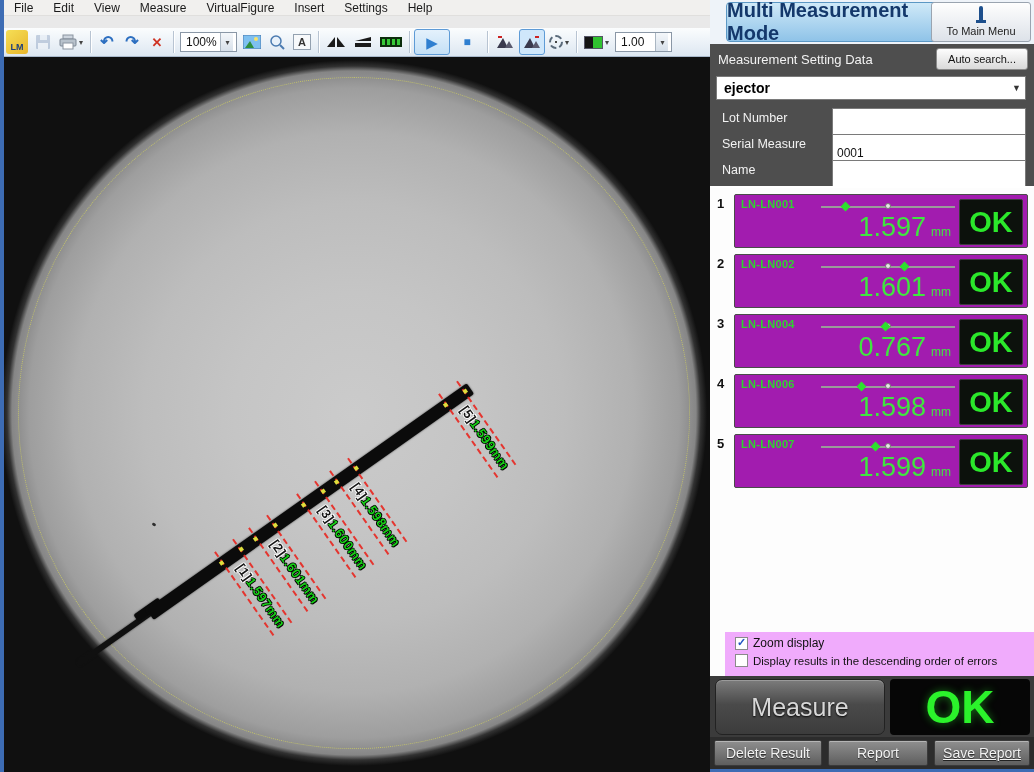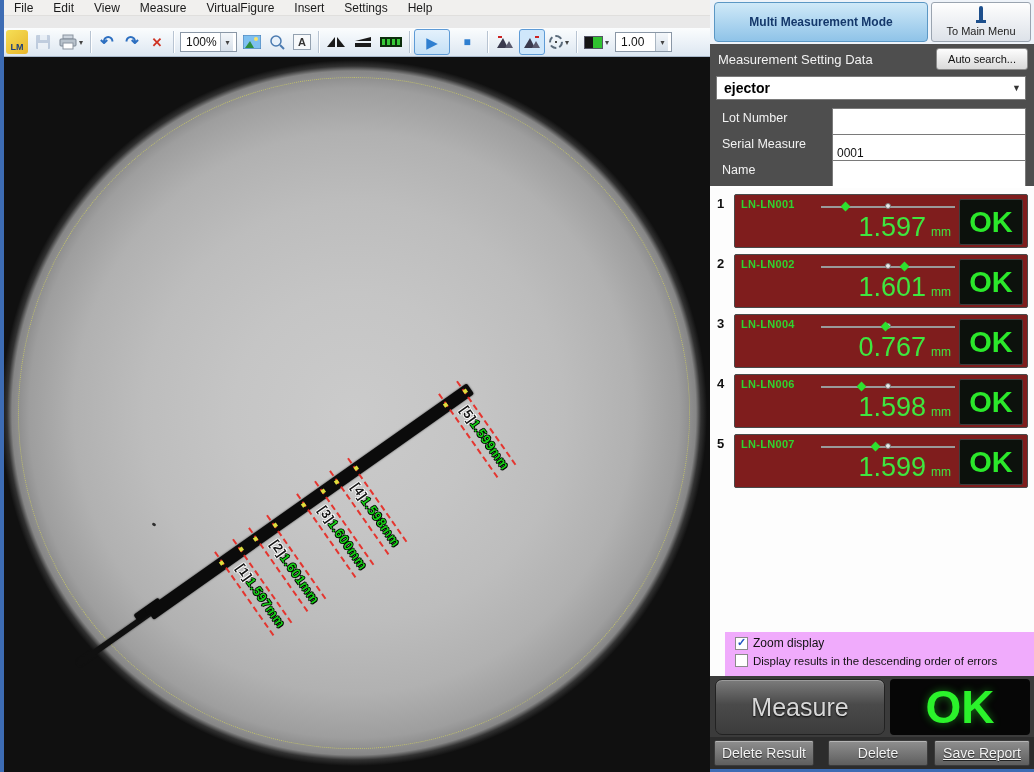--- a/index.html
+++ b/index.html
@@ -88,23 +88,23 @@
   .ann .lbl { position:absolute; left:11px; top:-9px; white-space:nowrap;
     font-size:13px; font-weight:bold; letter-spacing:.3px; }
   .ann .idx { color:#161616; text-shadow:-1px 0 #fff,1px 0 #fff,0 -1px #fff,0 1px #fff; }
   .ann .val { color:#17cf17; text-shadow:-1px 0 #000,1px 0 #000,0 -1px #000,0 1px #000; }
 
   
   .panel { position:absolute; left:706px; top:0; width:324px; height:772px; background:#fdfdfd; }
 
   .p-header { position:absolute; left:0; top:0; width:324px; height:44px; background:#eef3f9; }
   .mode-title {
-    position:absolute; left:4px; top:2px; width:214px; height:40px;
+    position:absolute; left:16px; top:2px; width:214px; height:40px;
     background:linear-gradient(#cfe9f8,#8fc3e8); border:1px solid #5b97c4; border-radius:4px;
-    color:#14386b; font-size:12px; font-weight:bold;
+    color:#14386b; font-size:20px; font-weight:bold;
     display:flex; align-items:center; justify-content:center;
   }
   .main-menu-btn {
     position:absolute; left:221px; top:2px; width:100px; height:40px;
     background:linear-gradient(#fefefe,#dde2e9); border:1px solid #9aa4b0; border-radius:3px;
     display:flex; flex-direction:column; align-items:center; justify-content:center; gap:2px;
     font-size:11px; color:#222;
   }
   .monitor { width:18px; height:12px; background:linear-gradient(#8cc0f0,#2f6fb8); border:2px solid #1d4f8c; border-radius:2px; }
   .monitor-stand { width:10px; height:3px; background:#1d4f8c; margin-top:-1px; }
@@ -128,21 +128,21 @@
     position:absolute; left:122px; top:0; width:194px; height:37px; background:#fff;
     border:1px solid #7a7a7a; font-size:12px; padding:0 4px; color:#111;
     font-family:"Liberation Sans", sans-serif;
   }
 
   .p-results { position:absolute; left:0; top:186px; width:324px; height:446px; background:#fdfdfd; border-top:2px solid #fff; }
   .result-row { position:absolute; left:0; width:324px; height:58px; }
   .row-no { position:absolute; left:7px; top:2px; font-size:13px; font-weight:bold; color:#111; }
   .result-box {
     position:absolute; left:24px; top:0; width:294px; height:54px;
-    background:#7f1d1d; border:1px solid #4a4a4a; border-radius:2px;
+    background:#a21caf; border:1px solid #4a4a4a; border-radius:2px;
   }
   .r-name { position:absolute; left:6px; top:3px; color:#2fd32f; font-size:11px; font-weight:bold; letter-spacing:.3px; }
   .gauge { position:absolute; left:86px; top:11px; width:134px; height:2px; background:#9a9a9a; }
   .gauge-center { position:absolute; left:50%; top:-3px; width:6px; height:6px; margin-left:-3px;
     background:#e8e8e8; border:1px solid #777; border-radius:50%; }
   .gauge-marker { position:absolute; top:-3px; width:7px; height:7px; margin-left:-3px;
     background:#2ee02e; transform:rotate(45deg); }
   .r-val { position:absolute; right:76px; bottom:4px; display:flex; align-items:baseline; gap:5px; }
   .r-num { color:#3fe63f; font-size:27px;text-align:right; }
   .r-unit { color:#3fe63f; font-size:12px; }
@@ -178,21 +178,21 @@
     text-shadow:0 0 8px rgba(43,242,43,.45);
   }
   .footer-strip { position:absolute; left:0; bottom:0; width:324px; height:32px; background:#2c2c2c; }
   .fbtn {
     position:absolute; top:3px; height:26px;
     background:linear-gradient(#8f8f8f,#5e5e5e); border:1px solid #3a3a3a; border-radius:2px;
     box-shadow:inset 0 1px 0 #b5b5b5;
     color:#f2f2f2; font-size:14px; display:flex; align-items:center; justify-content:center;
     text-shadow:0 1px 1px #222;
   }
-  .fbtn.f1 { left:4px; width:100px; }
+  .fbtn.f1 { left:4px; width:108px; }
   .fbtn.f2 { left:118px; width:100px; }
   .fbtn.f3 { left:224px; width:96px;text-decoration:underline; }
 </style>
 </head>
 <body>
 
 <div id="app">
 
   <div class="left">
 
@@ -498,19 +498,19 @@
         <span class="box"></span>
         <span>Display results in the descending order of errors</span>
       </div>
     </div>
 
     <div class="p-action">
       <button class="measure-btn">Measure</button>
       <div class="big-ok">OK</div>
       <div class="footer-strip">
         <button class="fbtn f1">Delete Result</button>
-        <button class="fbtn f2">Delete</button>
+        <button class="fbtn f2">Report</button>
         <button class="fbtn f3">Save Report</button>
       </div>
     </div>
 
   </div>
 </div>
 
 </body></html>

